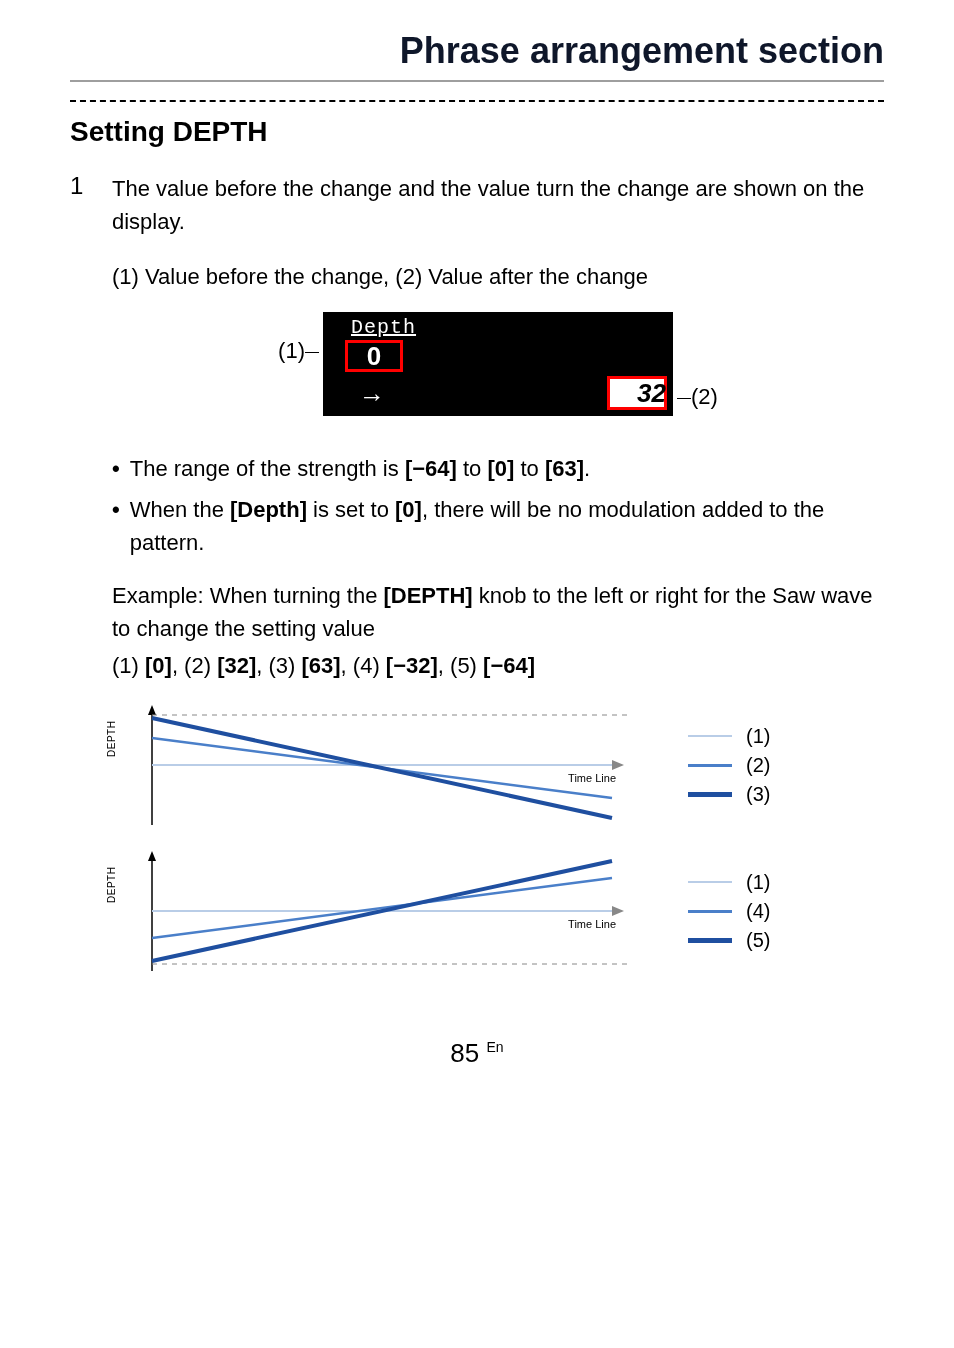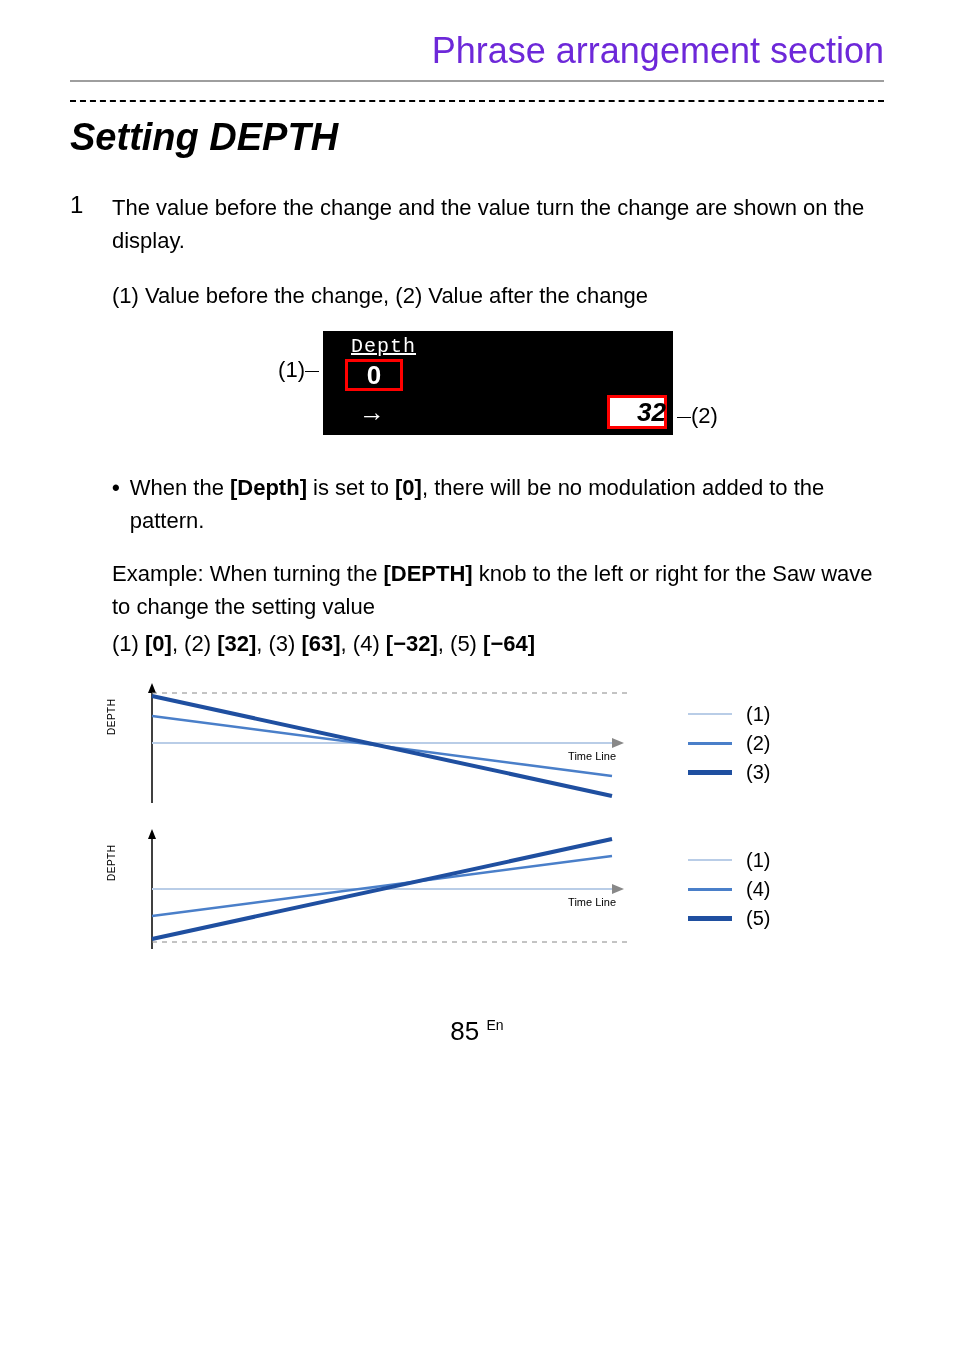--- a/index.html
+++ b/index.html
@@ -6,38 +6,37 @@
   body {
     font-family: Arial, Helvetica, sans-serif;
     font-size: 22px;
     color: #000;
     background: #fff;
     width: 954px;
     margin: 0 auto;
     padding: 30px 70px 40px 70px;
   }
   .chapter {
-    color: #6d28d9;
+    color: #0f172a;
     font-size: 36px;
-    font-weight: normal;
+    font-weight: bold;
     text-align: right;
     border-bottom: 2px solid #9e9e9e;
     padding-bottom: 8px;
     margin-bottom: 18px;
   }
   .dash-rule {
     border: none;
     border-top: 2px dashed #000;
     margin-bottom: 14px;
   }
   .section-title {
-    font-size: 38px;
+    font-size: 28px;
     font-weight: bold;
-    margin-bottom: 32px;
-    font-style: italic;
+    margin-bottom: 24px;
   }
   ol.step { list-style: none; }
   ol.step > li { display: flex; gap: 24px; margin-bottom: 12px; }
   .step-num { font-size: 24px; min-width: 18px; }
   .step-body { flex: 1; }
   .step-lead { font-size: 24px; line-height: 1.5; margin-bottom: 6px; }
   .step-note { font-size: 22px; line-height: 1.5; margin-bottom: 18px; }
   .caption { font-size: 22px; margin: 26px 0 22px 0; }
 
   
@@ -114,20 +113,25 @@
           <div class="disp-after-box">32</div>
         </div>
         <span class="callout-right">
           <span class="callout-tick"></span><span>(2)</span>
         </span>
       </div>
 
       <ul class="bullets">
         <li>
           <span>
+            <span>The range of the strength is </span><b>[−64]</b><span> to </span><b>[0]</b><span> to </span><b>[63]</b><span>.</span>
+          </span>
+        </li>
+        <li>
+          <span>
             <span>When the </span><b>[Depth]</b><span> is set to </span><b>[0]</b><span>, there will be no modulation added to the pattern.</span>
           </span>
         </li>
       </ul>
 
       <p class="para">
         <span>Example: When turning the </span><b>[DEPTH]</b><span> knob to the left or right for the Saw wave to change the setting value</span>
       </p>
       <p class="para">
         <span>(1) </span><b>[0]</b><span>, (2) </span><b>[32]</b><span>, (3) </span><b>[63]</b><span>, (4) </span><b>[−32]</b><span>, (5) </span><b>[−64]</b>

